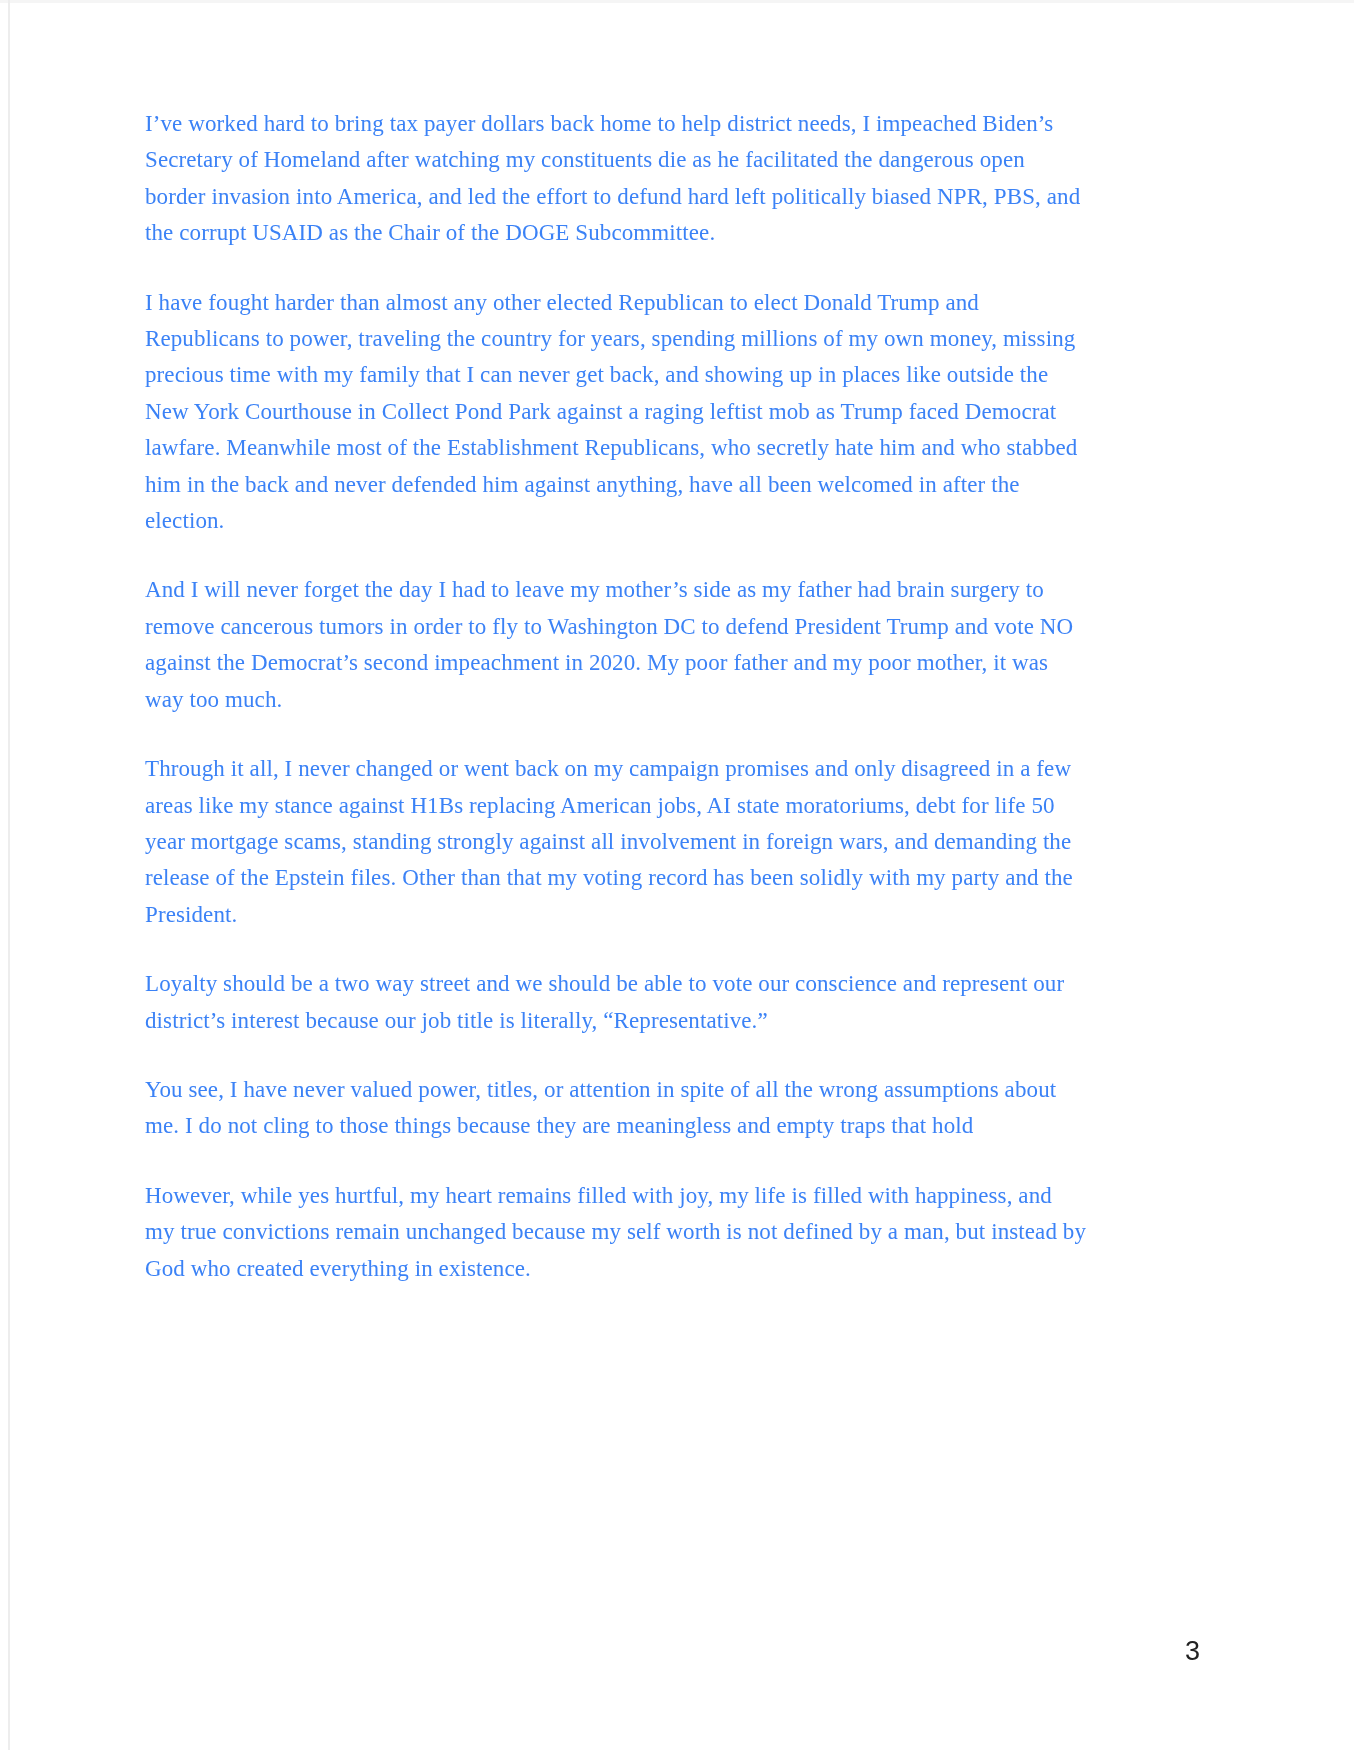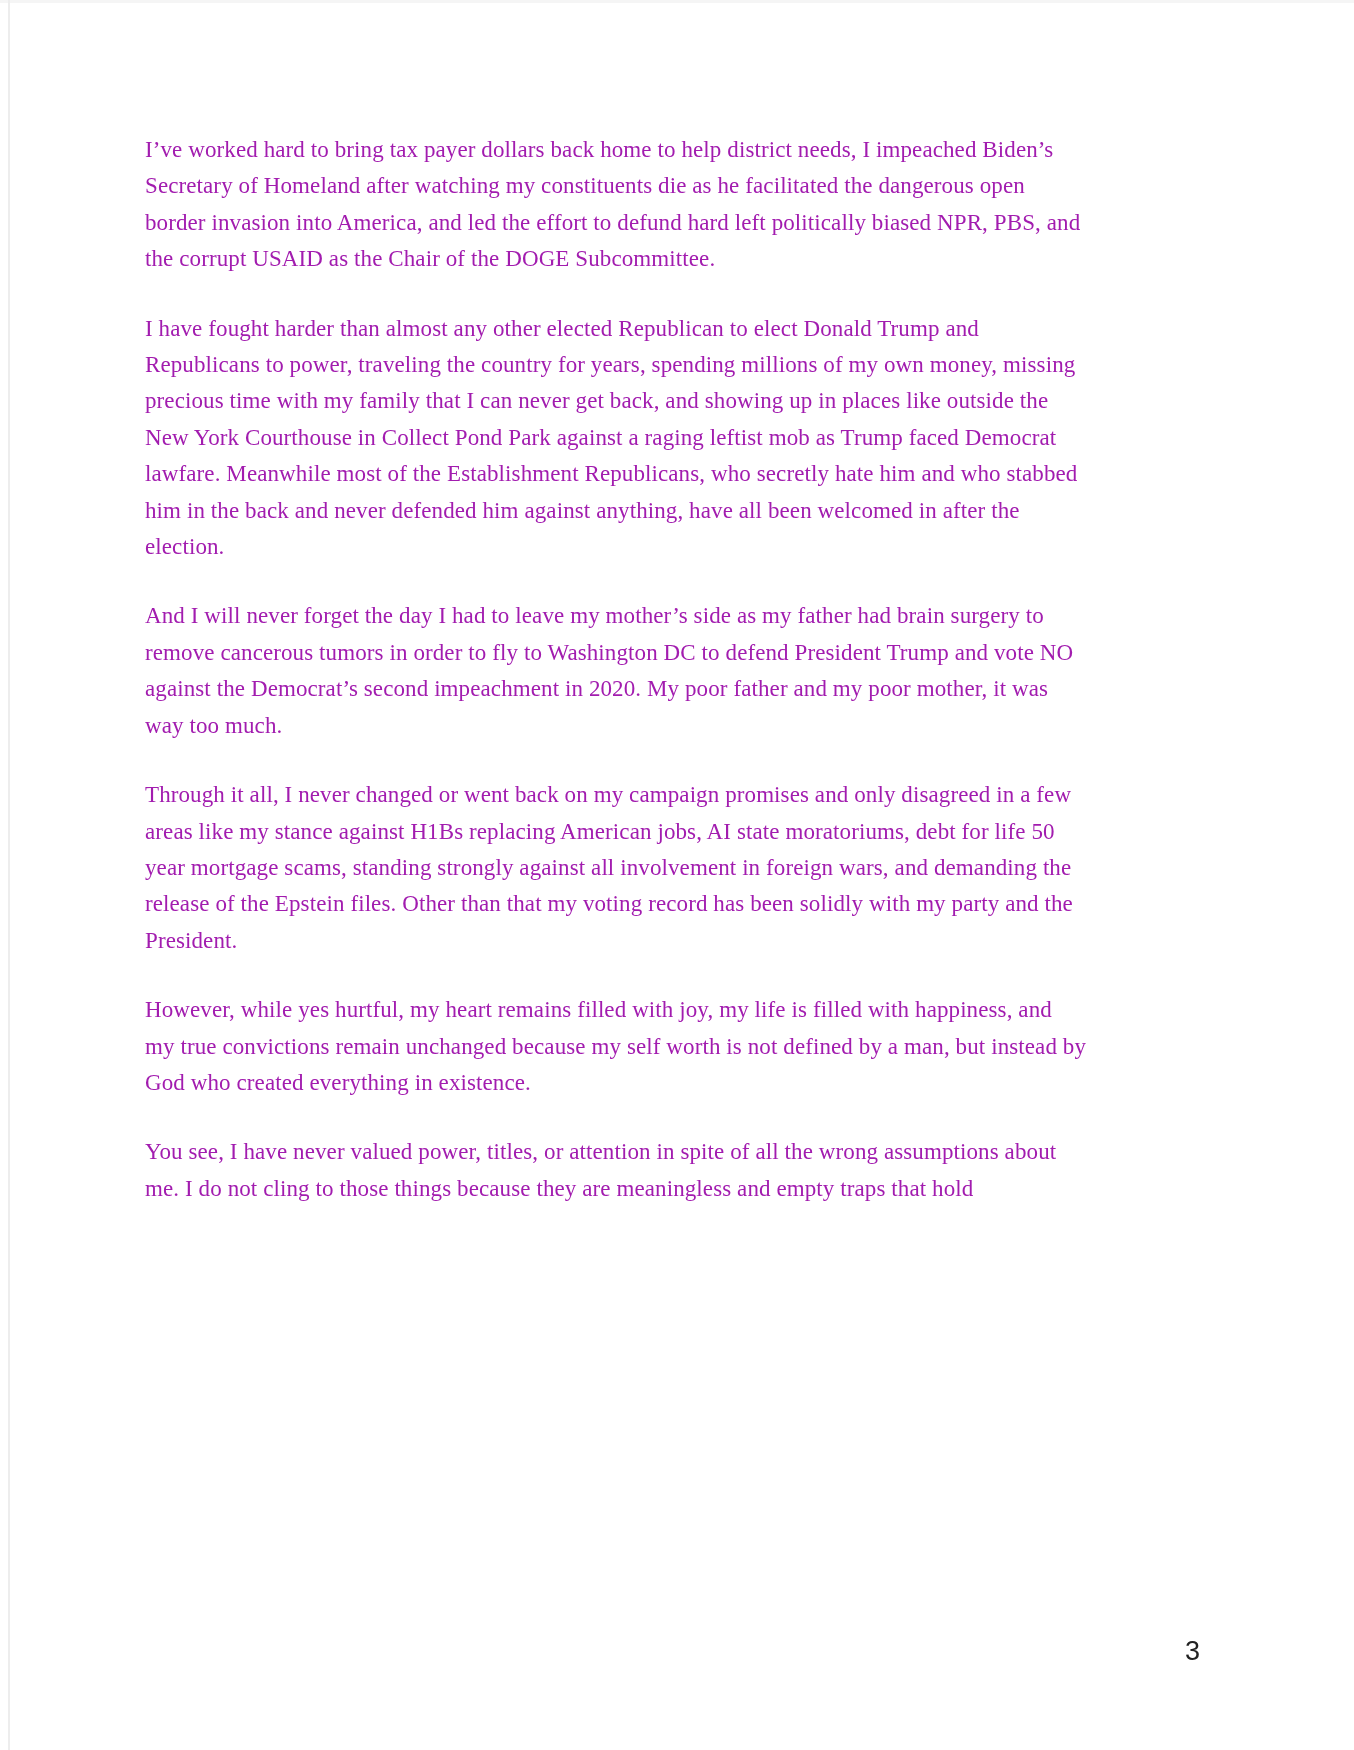--- a/index.html
+++ b/index.html
@@ -23,23 +23,23 @@
   }
   .scan-edge-top {
     position: absolute;
     left: 0; top: 0; right: 0;
     height: 3px;
     background: #f5f5f5;
   }
   .content {
     position: absolute;
     left: 145px;
-    top: 132px;
+    top: 106px;
     width: 942px;
-    color: #a21caf;
+    color: #3b82f6;
   }
   .content p {
     margin: 0 0 33px 0;
     font-size: 23px;
     line-height: 36.4px;
     letter-spacing: 0.1px;
     text-align: left;
   }
   .page-number {
     position: absolute;
@@ -55,18 +55,19 @@
 
 <div>
   <div class="scan-edge-top"></div>
   <div class="scan-edge-left"></div>
 
   <div class="content">
     <p>I’ve worked hard to bring tax payer dollars back home to help district needs, I impeached Biden’s Secretary of Homeland after watching my constituents die as he facilitated the dangerous open border invasion into America, and led the effort to defund hard left politically biased NPR, PBS, and the corrupt USAID as the Chair of the DOGE Subcommittee.</p>
     <p>I have fought harder than almost any other elected Republican to elect Donald Trump and Republicans to power, traveling the country for years, spending millions of my own money, missing precious time with my family that I can never get back, and showing up in places like outside the New York Courthouse in Collect Pond Park against a raging leftist mob as Trump faced Democrat lawfare. Meanwhile most of the Establishment Republicans, who secretly hate him and who stabbed him in the back and never defended him against anything, have all been welcomed in after the election.</p>
     <p>And I will never forget the day I had to leave my mother’s side as my father had brain surgery to remove cancerous tumors in order to fly to Washington DC to defend President Trump and vote NO against the Democrat’s second impeachment in 2020. My poor father and my poor mother, it was way too much.</p>
     <p>Through it all, I never changed or went back on my campaign promises and only disagreed in a few areas like my stance against H1Bs replacing American jobs, AI state moratoriums, debt for life 50 year mortgage scams, standing strongly against all involvement in foreign wars, and demanding the release of the Epstein files. Other than that my voting record has been solidly with my party and the President.</p>
+    <p>Loyalty should be a two way street and we should be able to vote our conscience and represent our district’s interest because our job title is literally, “Representative.”</p>
+    <p>You see, I have never valued power, titles, or attention in spite of all the wrong assumptions about me. I do not cling to those things because they are meaningless and empty traps that hold</p>
     <p>However, while yes hurtful, my heart remains filled with joy, my life is filled with happiness, and my true convictions remain unchanged because my self worth is not defined by a man, but instead by God who created everything in existence.</p>
-    <p>You see, I have never valued power, titles, or attention in spite of all the wrong assumptions about me. I do not cling to those things because they are meaningless and empty traps that hold</p>
   </div>
 
   <div class="page-number">3</div>
 </div>
 
 </body></html>

